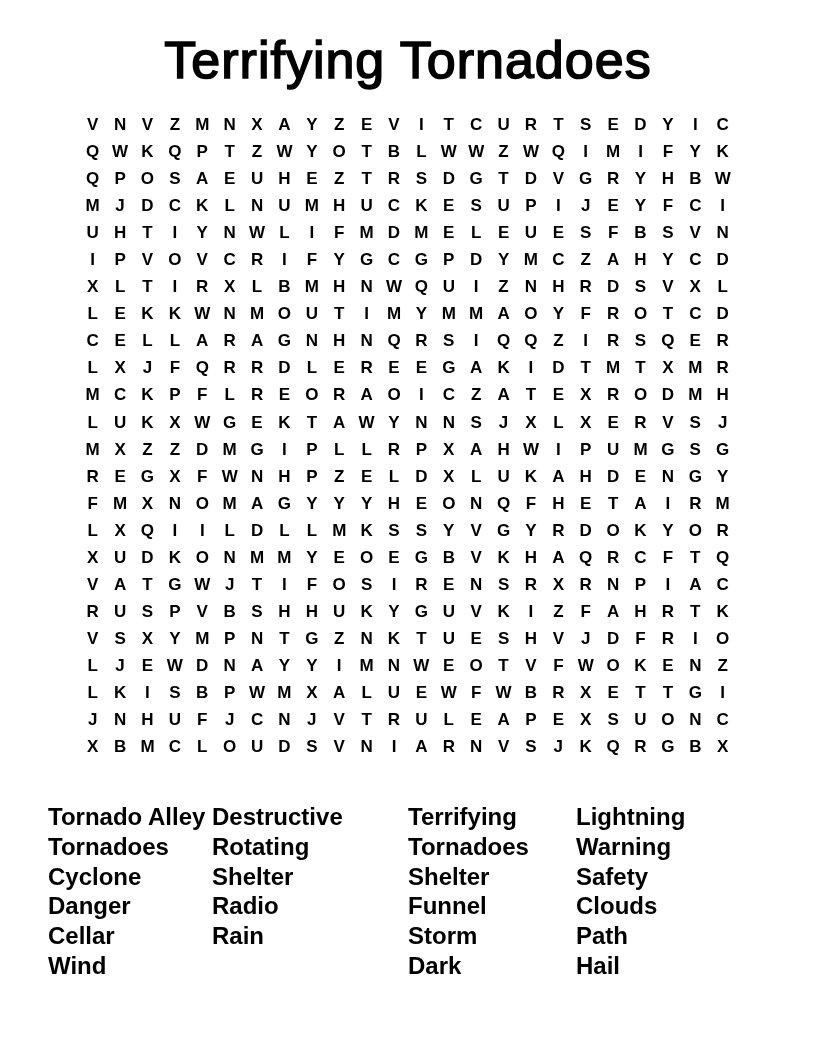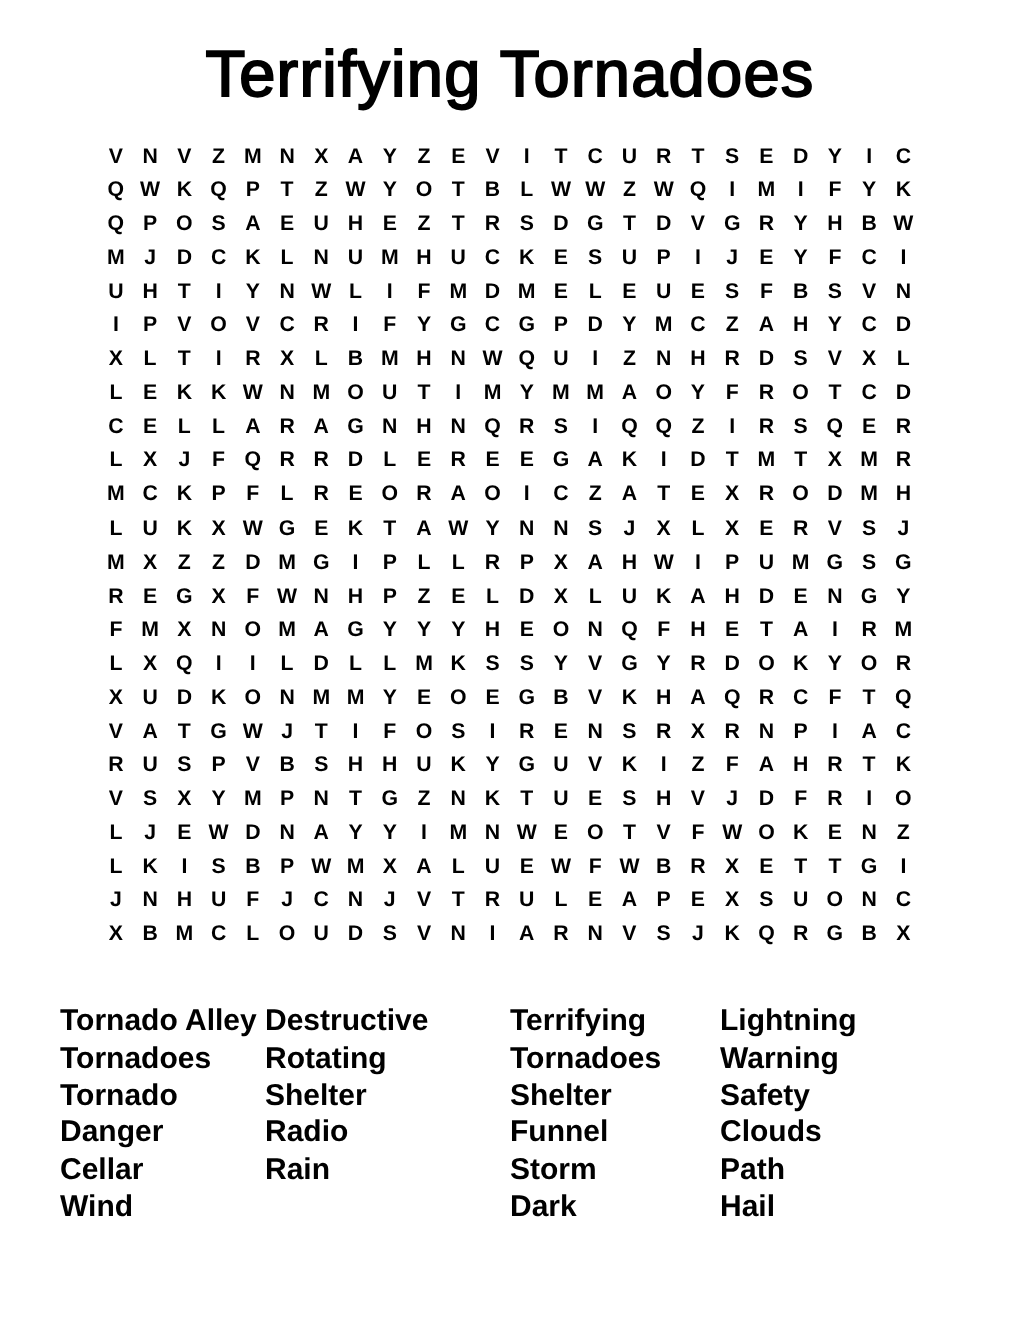--- a/index.html
+++ b/index.html
@@ -648,21 +648,21 @@
       <div class="cell">R</div>
       <div class="cell">G</div>
       <div class="cell">B</div>
       <div class="cell">X</div>
     </div>
 
   <div class="words" id="word-list">
       <div class="word-col" style="left: 48px;">
         <div class="word">Tornado Alley</div>
         <div class="word">Tornadoes</div>
-        <div class="word">Tornado</div>
+        <div class="word">Cyclone</div>
         <div class="word">Danger</div>
         <div class="word">Cellar</div>
         <div class="word">Wind</div>
       </div>
       <div class="word-col" style="left: 212px;">
         <div class="word">Destructive</div>
         <div class="word">Rotating</div>
         <div class="word">Shelter</div>
         <div class="word">Radio</div>
         <div class="word">Rain</div>

